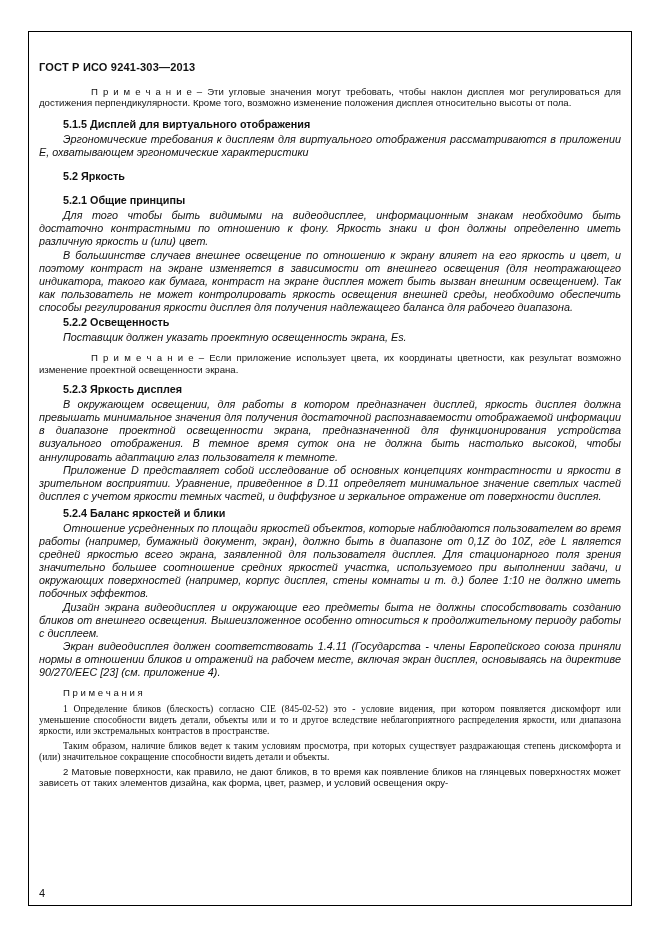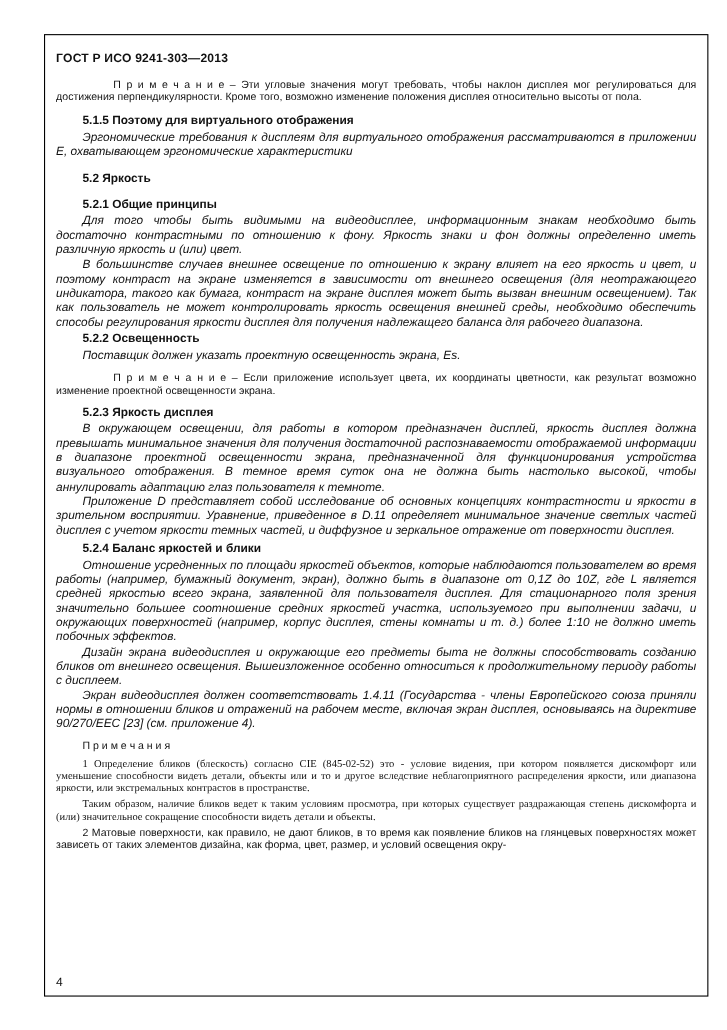--- a/index.html
+++ b/index.html
@@ -12,27 +12,27 @@
     position: relative;
     width: 661px;
     height: 936px;
     background: #ffffff;
     font-family: "Liberation Sans", sans-serif;
     color: #111111;
     overflow: hidden;
   }
   .frame {
     position: absolute;
-    left: 40px;
+    left: 28px;
     top: 31px;
     width: 604px;
     height: 875px;
     border: 1px solid #000000;
     box-sizing: border-box;
-    padding: 15px 10px 8px 10px;
+    padding: 29px 10px 8px 10px;
     overflow: hidden;
   }
   .doc-header {
     font-weight: bold;
     font-size: 11px;
     letter-spacing: 0.2px;
     margin: 0 0 13px 0;
   }
   .para {
     font-size: 10.8px;
@@ -83,21 +83,21 @@
 </head>
 <body>
 
 <div class="sheet">
   <div class="frame">
 
     <div class="doc-header">ГОСТ Р ИСО 9241-303—2013</div>
 
     <p class="note note-lead gap-b9">П р и м е ч а н и е  – Эти угловые значения могут требовать, чтобы наклон дисплея мог регулироваться для достижения перпендикулярности. Кроме того, возможно изменение положения дисплея относительно высоты от пола.</p>
 
-    <p class="heading">5.1.5 Поэтому для виртуального отображения</p>
+    <p class="heading">5.1.5 Дисплей для виртуального отображения</p>
     <p class="para gap-b10">Эргономические требования к дисплеям для виртуального отображения рассматриваются в приложении E, охватывающем эргономические характеристики</p>
 
     <p class="heading heading-lg">5.2 Яркость</p>
 
     <p class="heading">5.2.1 Общие принципы</p>
     <p class="para">Для того чтобы быть видимыми на видеодисплее, информационным знакам необходимо быть достаточно контрастными по отношению к фону. Яркость знаки и фон должны определенно иметь различную яркость и (или) цвет.</p>
     <p class="para">В большинстве случаев внешнее освещение по отношению к экрану влияет на его яркость и цвет, и поэтому  контраст на экране изменяется в зависимости от внешнего освещения (для неотражающего индикатора, такого как бумага, контраст на экране дисплея может быть вызван внешним освещением). Так как пользователь не может контролировать яркость освещения внешней среды, необходимо обеспечить способы регулирования яркости дисплея для получения надлежащего баланса для рабочего диапазона.</p>
 
     <p class="heading">5.2.2  Освещенность</p>
     <p class="para">Поставщик должен указать проектную освещенность экрана, Es.</p>

